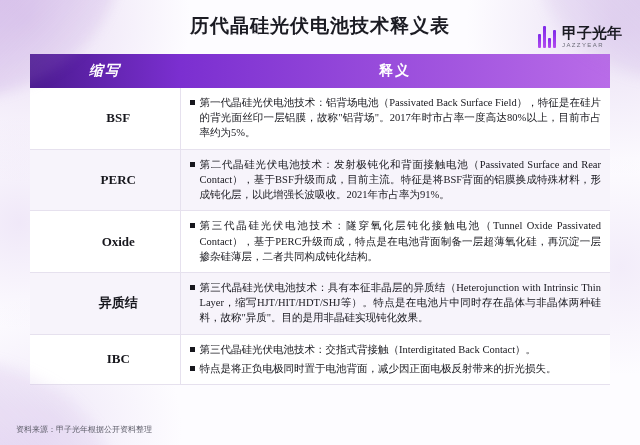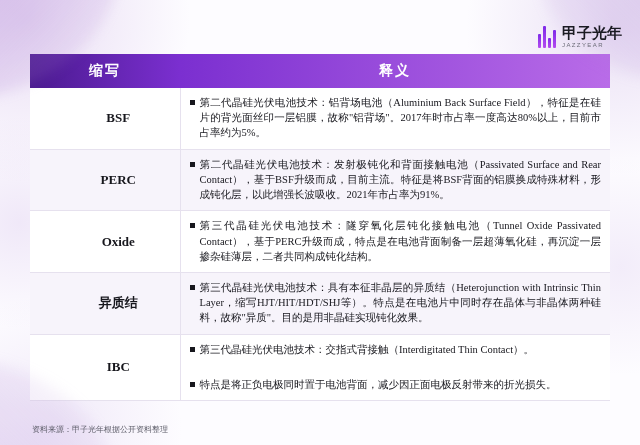--- a/index.html
+++ b/index.html
@@ -60,68 +60,69 @@
   table { width: 100%; border-collapse: collapse; table-layout: fixed; }
   thead th {
     height: 34px;
     color: #ffffff;
     font-size: 14px;
     font-weight: bold;
     font-family: "Liberation Sans", sans-serif;
     letter-spacing: 2px;
     border: none;
   }
-  thead th.h-abbr { width: 150px; background: linear-gradient(90deg,#4a1a8f 0%, #7b2fd0 100%); }
+  thead th.h-abbr { width: 150px; background: linear-gradient(90deg,#4a1a8f 0%, #7b2fd0 100%); font-style: italic; }
   thead th.h-desc { background: linear-gradient(90deg,#7b2fd0 0%, #b96ce8 100%); }
 
   tbody td { vertical-align: middle; border-bottom: 1px solid #e6e1ee; }
   tbody tr:nth-child(odd) td { background: #ffffff; }
   tbody tr:nth-child(even) td { background: #f7f4fb; }
   td.abbr {
     text-align: center;
     font-size: 13px;
     font-weight: bold;
     color: #17171d;
     border-right: 1px solid #e6e1ee;
     font-family: "Liberation Serif", serif;
     padding-left: 28px;
   }
   td.desc { padding: 7px 9px 8px 9px; }
   .bullet-row { display: flex; align-items: flex-start; gap: 5px; }
-  .bullet-row + .bullet-row { margin-top: 20px; }
+  .bullet-row + .bullet-row { margin-top: 4px; }
   .sq {
     flex: 0 0 auto;
     width: 5px; height: 5px;
     background: #17171d;
     margin-top: 5px;
   }
   .btext {
     font-size: 10.5px;
     line-height: 1.45;
     color: #17171d;
     text-align: justify;
     font-family: "Liberation Serif", serif;
   }
   .source {
     position: absolute;
-    left: 32px; bottom: 10px;
+    left: 16px; bottom: 10px;
     font-size: 8px;
     color: #5a5a66;
     font-family: "Liberation Sans", sans-serif;
   }
 </style>
 </head>
 <body>
 
 <div class="page">
   <div class="corner-deco deco-tl"></div>
   <div class="corner-deco deco-tr"></div>
   <div class="corner-deco deco-bl"></div>
 
   <div class="header">
+    <div class="title">历代晶硅光伏电池技术释义表</div>
     <div class="brand">
       <div class="brand-mark">
         <span style="height:14px"></span>
         <span style="height:22px"></span>
         <span style="height:10px"></span>
         <span style="height:18px"></span>
       </div>
       <div class="brand-text">
         <div class="brand-cn">甲子光年</div>
         <div class="brand-en">JAZZYEAR</div>
@@ -136,21 +137,21 @@
           <th class="h-abbr">缩写</th>
           <th class="h-desc">释义</th>
         </tr>
       </thead>
       <tbody>
         <tr>
           <td class="abbr">BSF</td>
           <td class="desc">
             <div class="bullet-row">
               <div class="sq"></div>
-              <div class="btext">第二代晶硅光伏电池技术：铝背场电池（Aluminium Back Surface Field），特征是在硅片的背光面丝印一层铝膜，故称"铝背场"。2017年时市占率一度高达80%以上，目前市占率约为5%。</div>
+              <div class="btext">第一代晶硅光伏电池技术：铝背场电池（Passivated Back Surface Field），特征是在硅片的背光面丝印一层铝膜，故称"铝背场"。2017年时市占率一度高达80%以上，目前市占率约为5%。</div>
             </div>
           </td>
         </tr>
         <tr>
           <td class="abbr">PERC</td>
           <td class="desc">
             <div class="bullet-row">
               <div class="sq"></div>
               <div class="btext">第二代晶硅光伏电池技术：发射极钝化和背面接触电池（Passivated Surface and Rear Contact），基于BSF升级而成，目前主流。特征是将BSF背面的铝膜换成特殊材料，形成钝化层，以此增强长波吸收。2021年市占率为91%。</div>
             </div>
@@ -172,21 +173,21 @@
               <div class="sq"></div>
               <div class="btext">第三代晶硅光伏电池技术：具有本征非晶层的异质结（Heterojunction with Intrinsic Thin Layer，缩写HJT/HIT/HDT/SHJ等）。特点是在电池片中同时存在晶体与非晶体两种硅料，故称"异质"。目的是用非晶硅实现钝化效果。</div>
             </div>
           </td>
         </tr>
         <tr>
           <td class="abbr">IBC</td>
           <td class="desc">
             <div class="bullet-row">
               <div class="sq"></div>
-              <div class="btext">第三代晶硅光伏电池技术：交指式背接触（Interdigitated Thin Contact）。</div>
+              <div class="btext">第三代晶硅光伏电池技术：交指式背接触（Interdigitated Back Contact）。</div>
             </div>
             <div class="bullet-row">
               <div class="sq"></div>
               <div class="btext">特点是将正负电极同时置于电池背面，减少因正面电极反射带来的折光损失。</div>
             </div>
           </td>
         </tr>
       </tbody>
     </table>
   </div>

